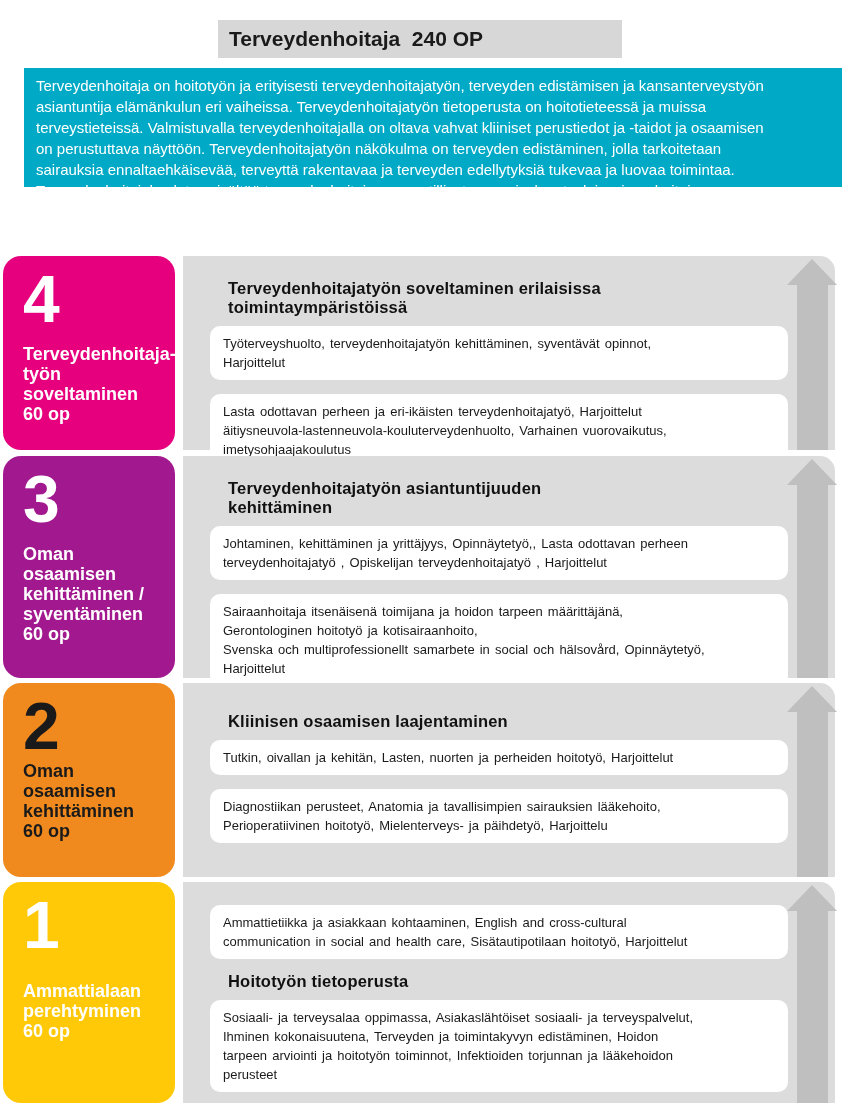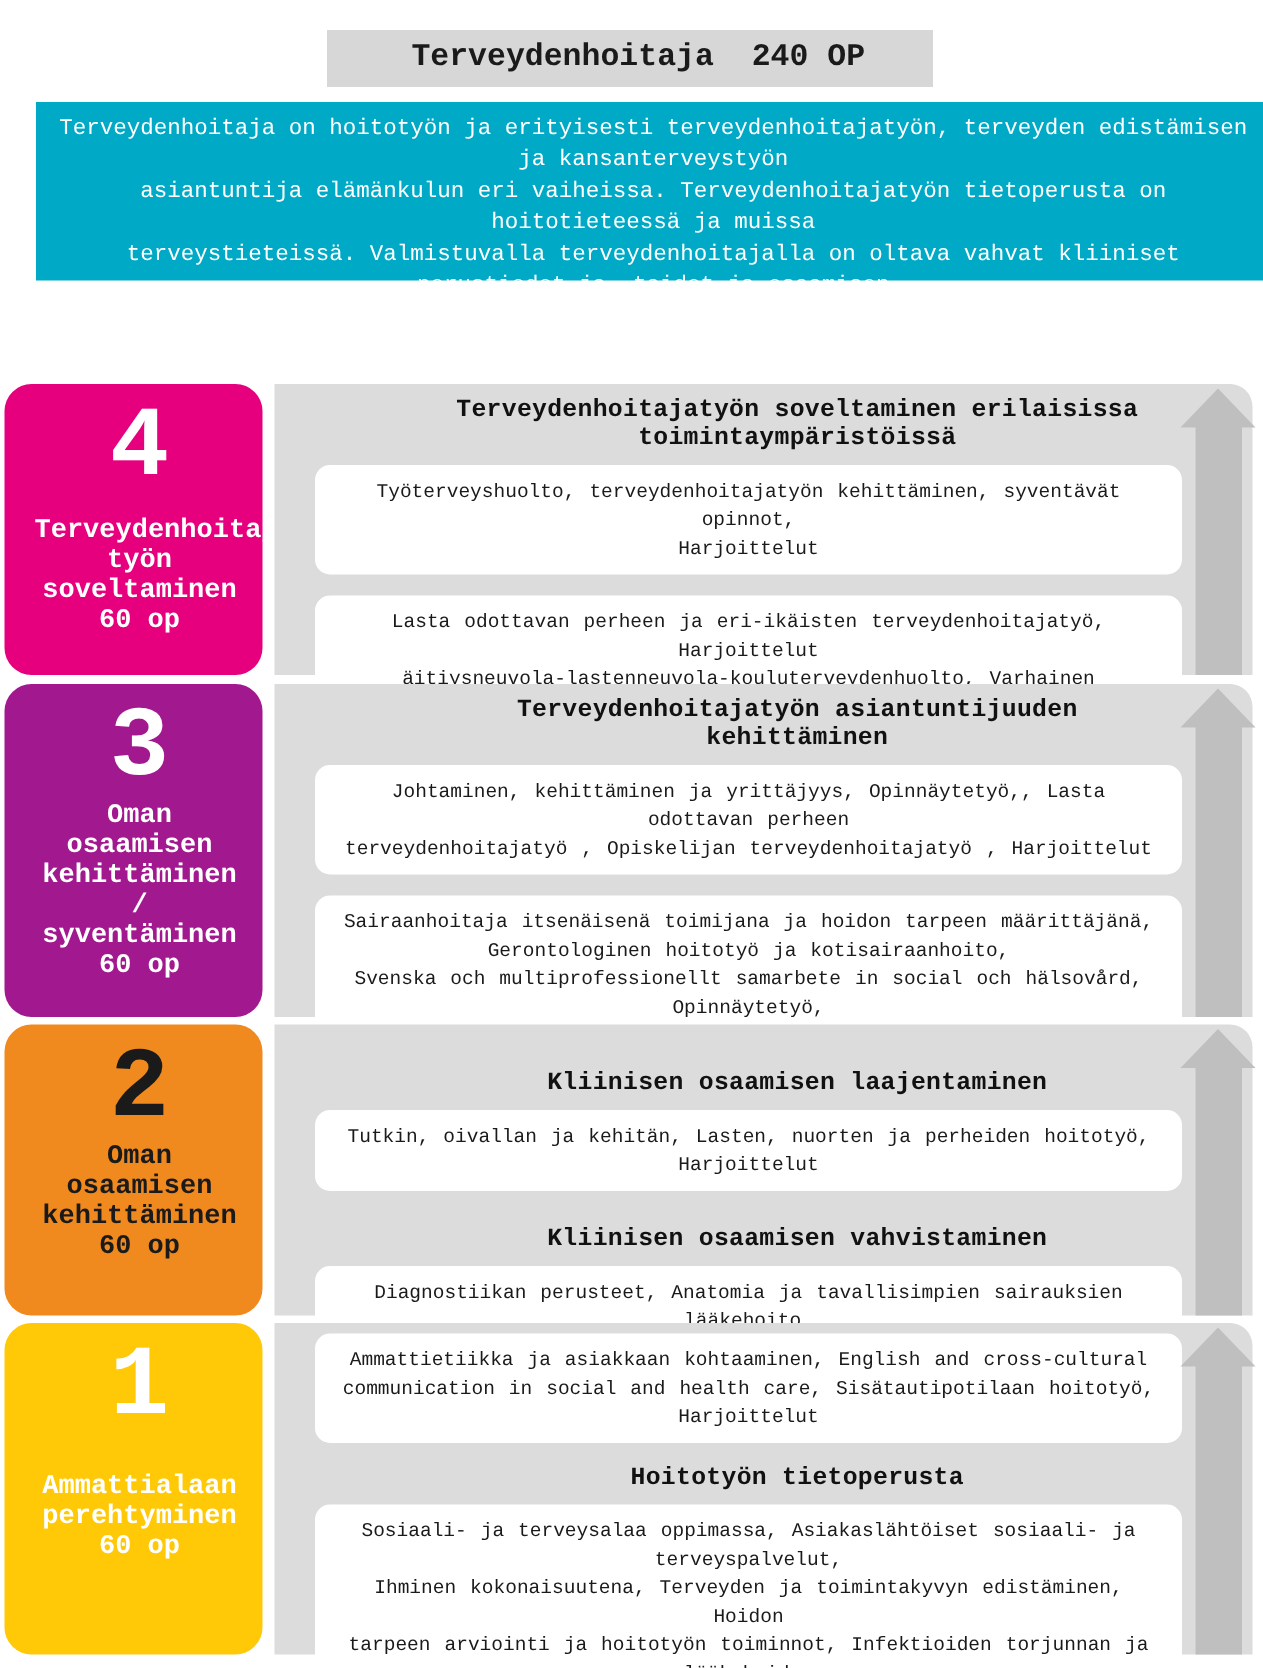--- a/index.html
+++ b/index.html
@@ -1,22 +1,21 @@
 <!DOCTYPE html>
 <html><head>
 <meta charset="utf-8">
 <style>
   html,body { margin:0; padding:0; background:#ffffff; }
   .page {
     position: relative;
     width: 842px; height: 1112px;
     background: #ffffff;
-    font-family: Liberation Mono, monospace;
+    font-family: Liberation Sans, sans-serif;
     overflow: hidden;
-    text-align: center;
   }
   
   .title-box {
     position: absolute; left: 218px; top: 20px;
     width: 404px; height: 38px;
     background: #d7d7d7;
     font-size: 21px; font-weight: bold; color: #1a1a1a;
     line-height: 38px; padding-left: 11px;
     white-space: pre; box-sizing: border-box;
   }
@@ -55,21 +54,21 @@
   }
   .row-4 .tab-label { margin-bottom: 2px; }
   .row-3 .tab-label { margin-bottom: 10px; }
   .row-2 .tab-label { margin-bottom: 42px; }
   .row-1 .tab-label { margin-bottom: 38px; }
 
   .panel {
     position: absolute; left: 183px; top: 0; bottom: 0;
     width: 652px; background: #dcdcdc;
     border-radius: 0 15px 0 0;
-    padding-top: 7px; box-sizing: border-box;
+    padding-top: 23px; box-sizing: border-box;
   }
   .row-2 .panel { padding-top: 29px; }
   .panel-heading {
     font-size: 16.5px; font-weight: bold; color: #111111;
     line-height: 19px; letter-spacing: 0.2px;
     margin: 0 0 9px 45px; white-space: pre-line;
   }
   .panel-heading.second { margin-top: 13px; }
   .row-2 .panel-heading.second { margin-top: 22px; }
   .course-box {
@@ -160,21 +159,20 @@
   <section class="row row-2">
     <div class="tab">
       <div class="tab-number">2</div>
       <div class="tab-label">Oman osaamisen
 kehittäminen
 60 op</div>
     </div>
     <div class="panel">
       <h2 class="panel-heading">Kliinisen osaamisen laajentaminen</h2>
       <div class="course-box first-only">Tutkin, oivallan ja kehitän, Lasten, nuorten ja perheiden hoitotyö, Harjoittelut</div>
-      <h2 class="panel-heading second">Kliinisen osaamisen vahvistaminen</h2>
       <div class="course-box">Diagnostiikan perusteet, Anatomia ja tavallisimpien sairauksien lääkehoito,
 Perioperatiivinen hoitotyö, Mielenterveys- ja päihdetyö, Harjoittelu</div>
       <div class="arrow">
         <div class="arrow-head"></div>
         <div class="arrow-shaft"></div>
       </div>
     </div>
   </section>
 
   <section class="row row-1">

